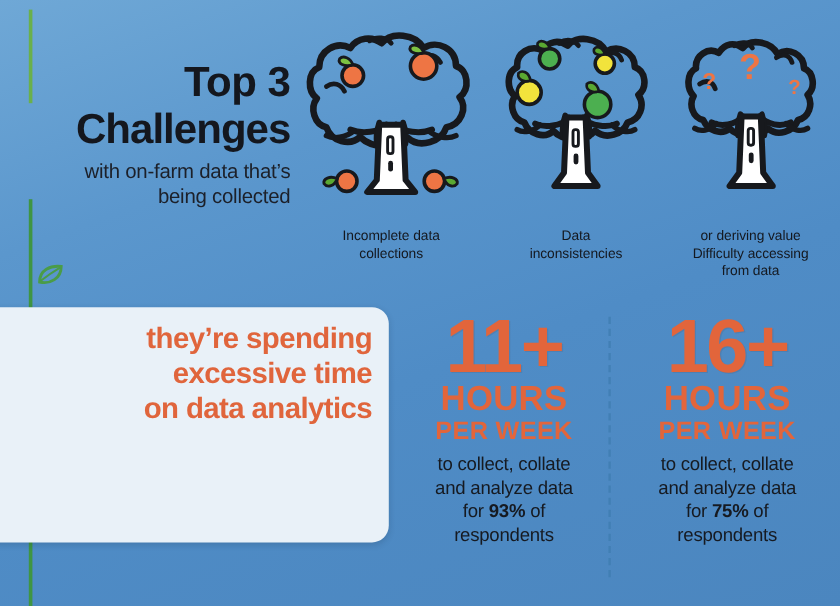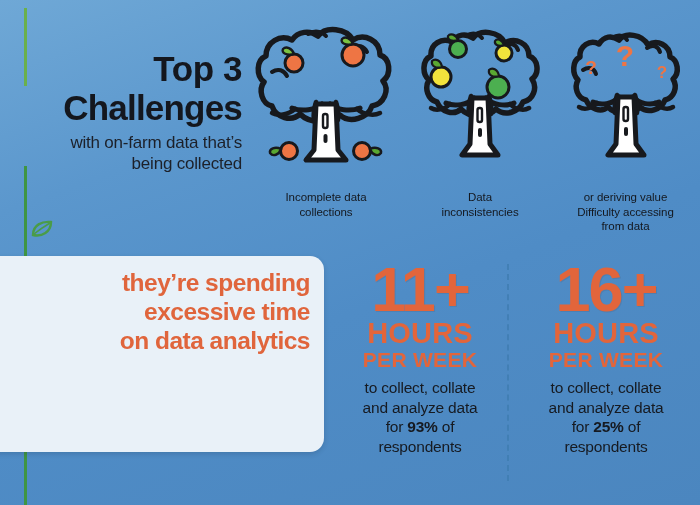--- a/index.html
+++ b/index.html
@@ -360,19 +360,19 @@
 
     <div class="stat-divider"></div>
 
     <div class="stat s2">
       <div class="stat-num">16+</div>
       <div class="stat-hours">HOURS</div>
       <div class="stat-per">PER WEEK</div>
       <div class="stat-desc">
         <div>to collect, collate</div>
         <div>and analyze data</div>
-        <div><span>for </span><b>25%</b><span> of</span></div>
+        <div><span>for </span><b>75%</b><span> of</span></div>
         <div>respondents</div>
       </div>
     </div>
   </div>
 
 </div>
 
 </body></html>

